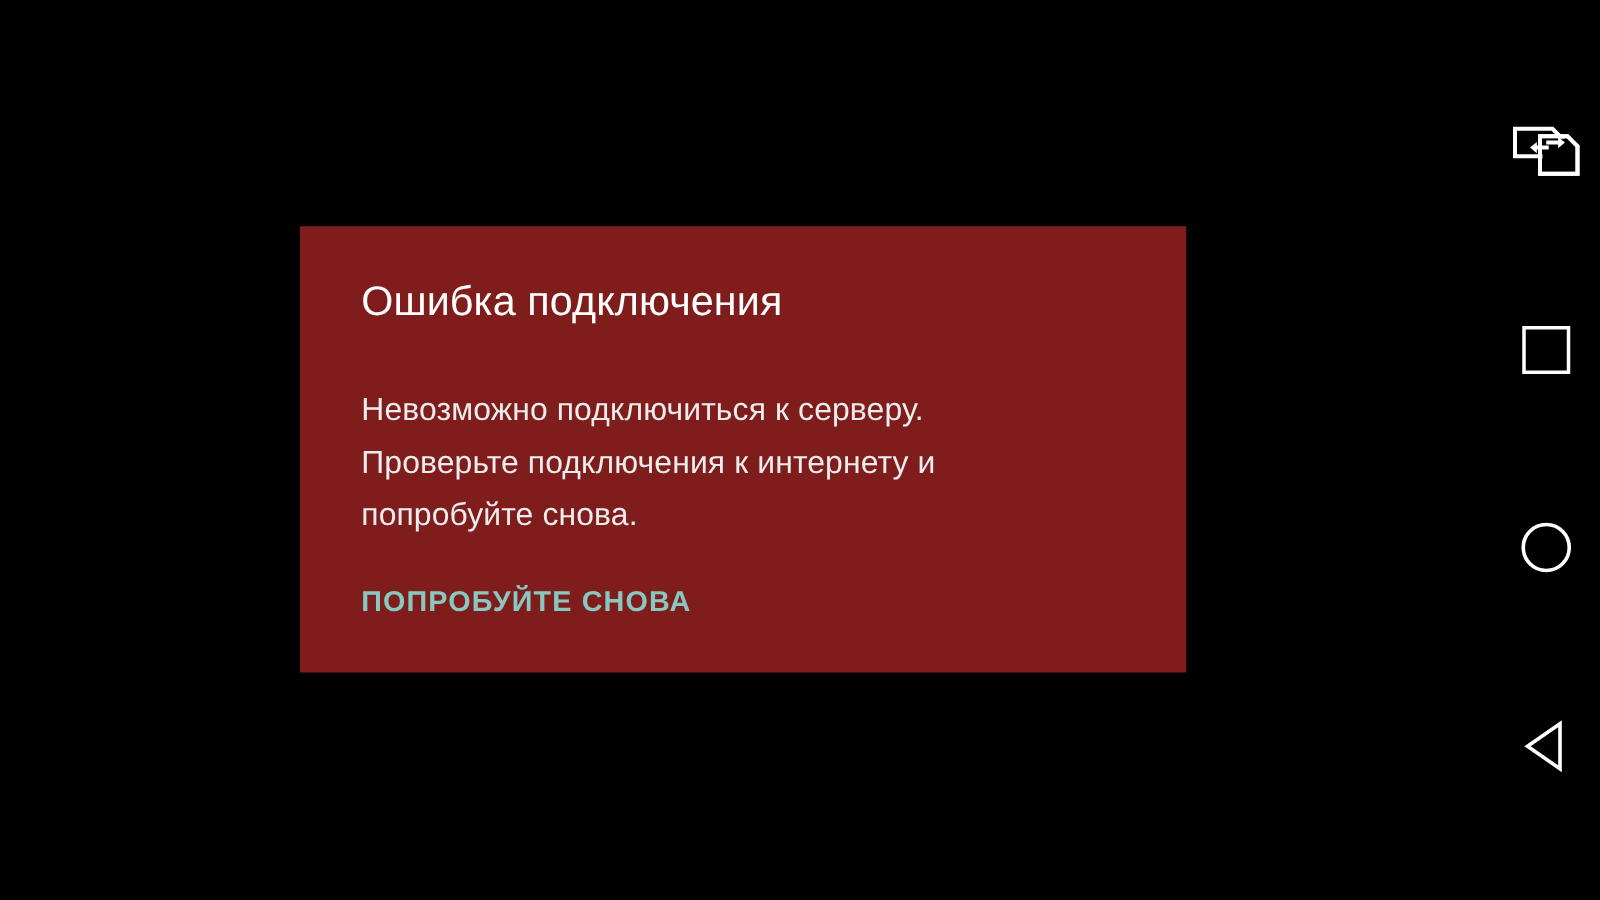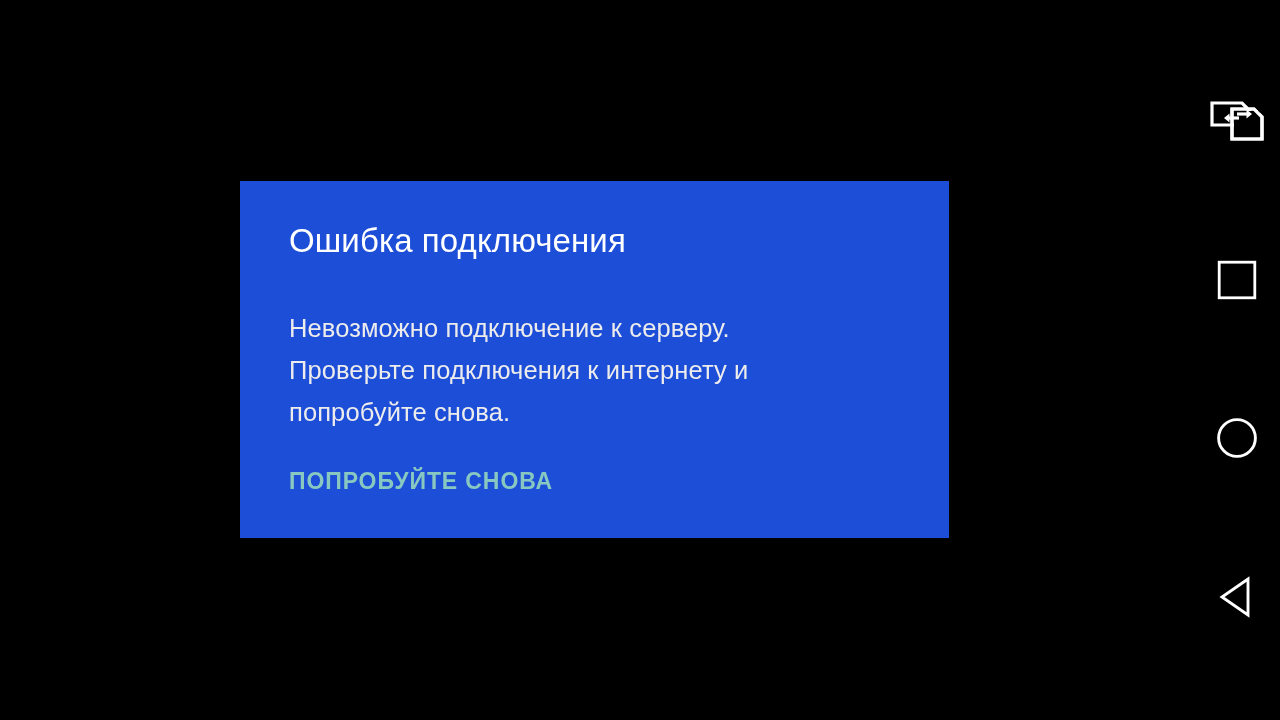--- a/index.html
+++ b/index.html
@@ -24,21 +24,21 @@
     background: #000000;
   }
 
   
   #dialog {
     position: absolute;
     left: 240px;
     top: 181px;
     width: 709px;
     height: 357px;
-    background: #1d4ed8;
+    background: #7f1d1d;
     box-sizing: border-box;
   }
 
   #dialog-title {
     position: absolute;
     left: 49px;
     top: 40px;
     width: 620px;
     font-size: 33px;
     line-height: 40px;
@@ -116,21 +116,21 @@
 </head>
 <body>
 
 <div id="screen">
 
   <div id="dialog">
 
     <div id="dialog-title">Ошибка подключения</div>
 
     <div id="dialog-message">
-      <span class="msg-line">Невозможно подключение к серверу.</span>
+      <span class="msg-line">Невозможно подключиться к серверу.</span>
       <span class="msg-line">Проверьте подключения к интернету и</span>
       <span class="msg-line">попробуйте снова.</span>
     </div>
 
     <div id="dialog-actions">
       <button id="retry-button">ПОПРОБУЙТЕ СНОВА</button>
     </div>
 
   </div>
 

